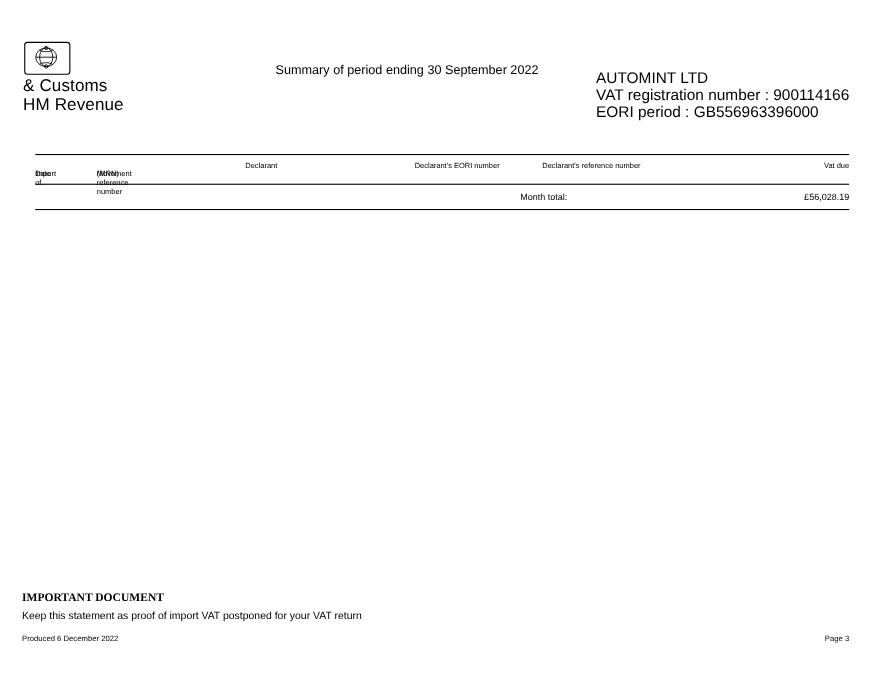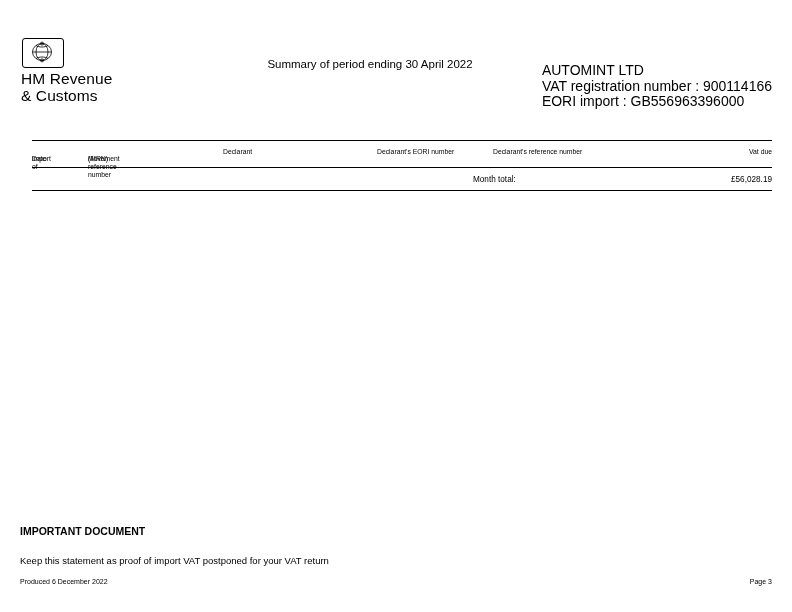--- a/index.html
+++ b/index.html
@@ -135,25 +135,26 @@
   .footer {
     position: absolute;
     left: 20px;
     right: 20px;
     bottom: 22px;
   }
   .important {
     font-size: 10.5px;
     font-weight: bold;
     line-height: 14px;
+    font-family: Liberation Serif, serif;
   }
   .keep-note {
     font-size: 9.5px;
     line-height: 14px;
-    margin-top: 16px;
+    margin-top: 3px;
   }
   .footer-bottom {
     position: relative;
     margin-top: 10px;
     height: 12px;
     font-size: 7px;
   }
   .produced {
     position: absolute;
     left: 0;
@@ -180,33 +181,33 @@
             <ellipse cx="19" cy="13" rx="6" ry="8.5"></ellipse>
             <path d="M9.5 13 h19"></path>
             <path d="M13 6.5 c3 2 9 2 12 0"></path>
             <path d="M13 19.5 c3 -2 9 -2 12 0"></path>
             <circle cx="19" cy="4.6" r="1.5"></circle>
             <circle cx="19" cy="21.4" r="1.5"></circle>
           </g>
         </svg>
       </span>
       <div class="logo-text">
+        <div>&amp; Customs</div>
         <div>HM Revenue</div>
-        <div>&amp; Customs</div>
       </div>
     </div>
 
     <div class="title-block">
-      <div class="doc-subtitle">Summary of period ending 30 April 2022</div>
+      <div class="doc-subtitle">Summary of period ending 30 September 2022</div>
     </div>
 
     <div class="company-block">
       <div>AUTOMINT LTD</div>
       <div>VAT registration number : 900114166</div>
-      <div>EORI import : GB556963396000</div>
+      <div>EORI period : GB556963396000</div>
     </div>
 
   </div>
 
   <div class="table-area">
 
     <div class="rule"></div>
 
     <div class="col-head">
       <span class="c-date">

